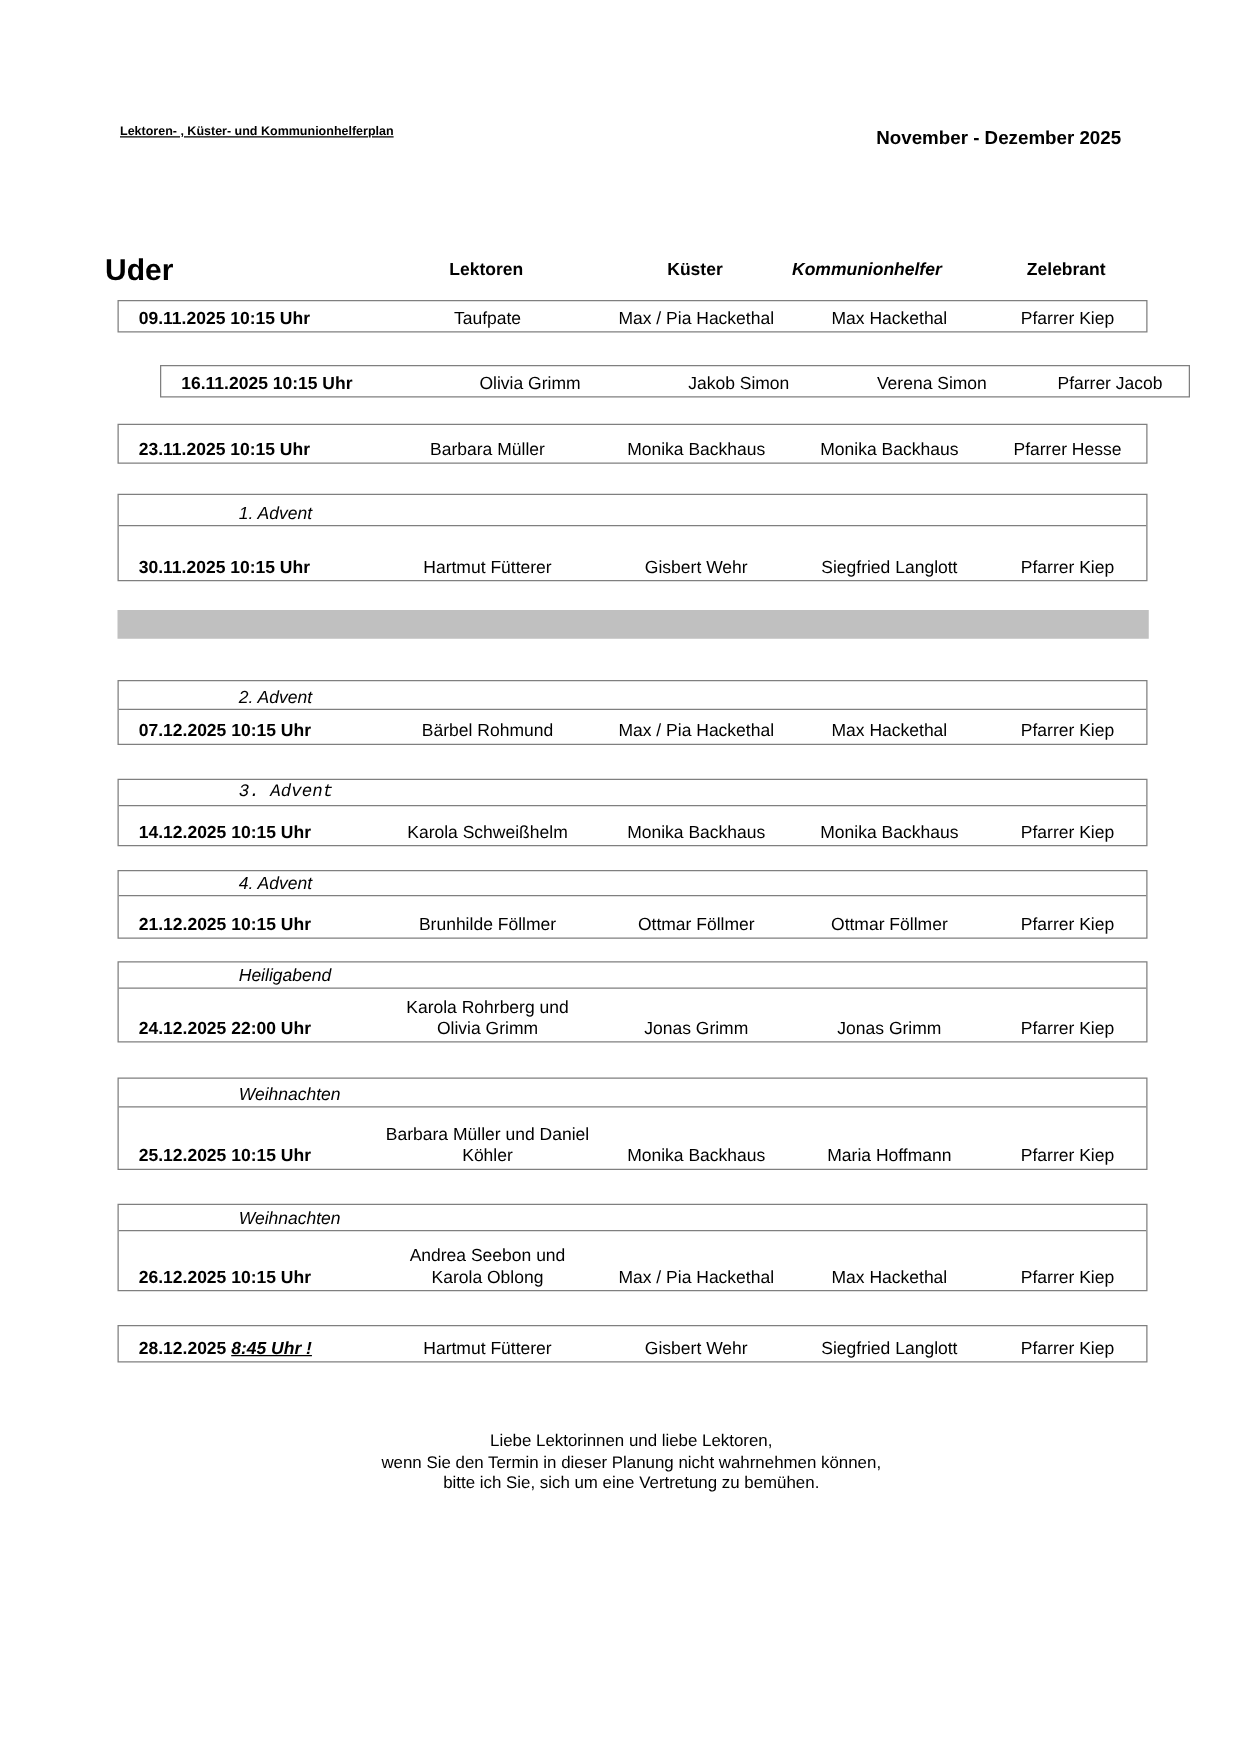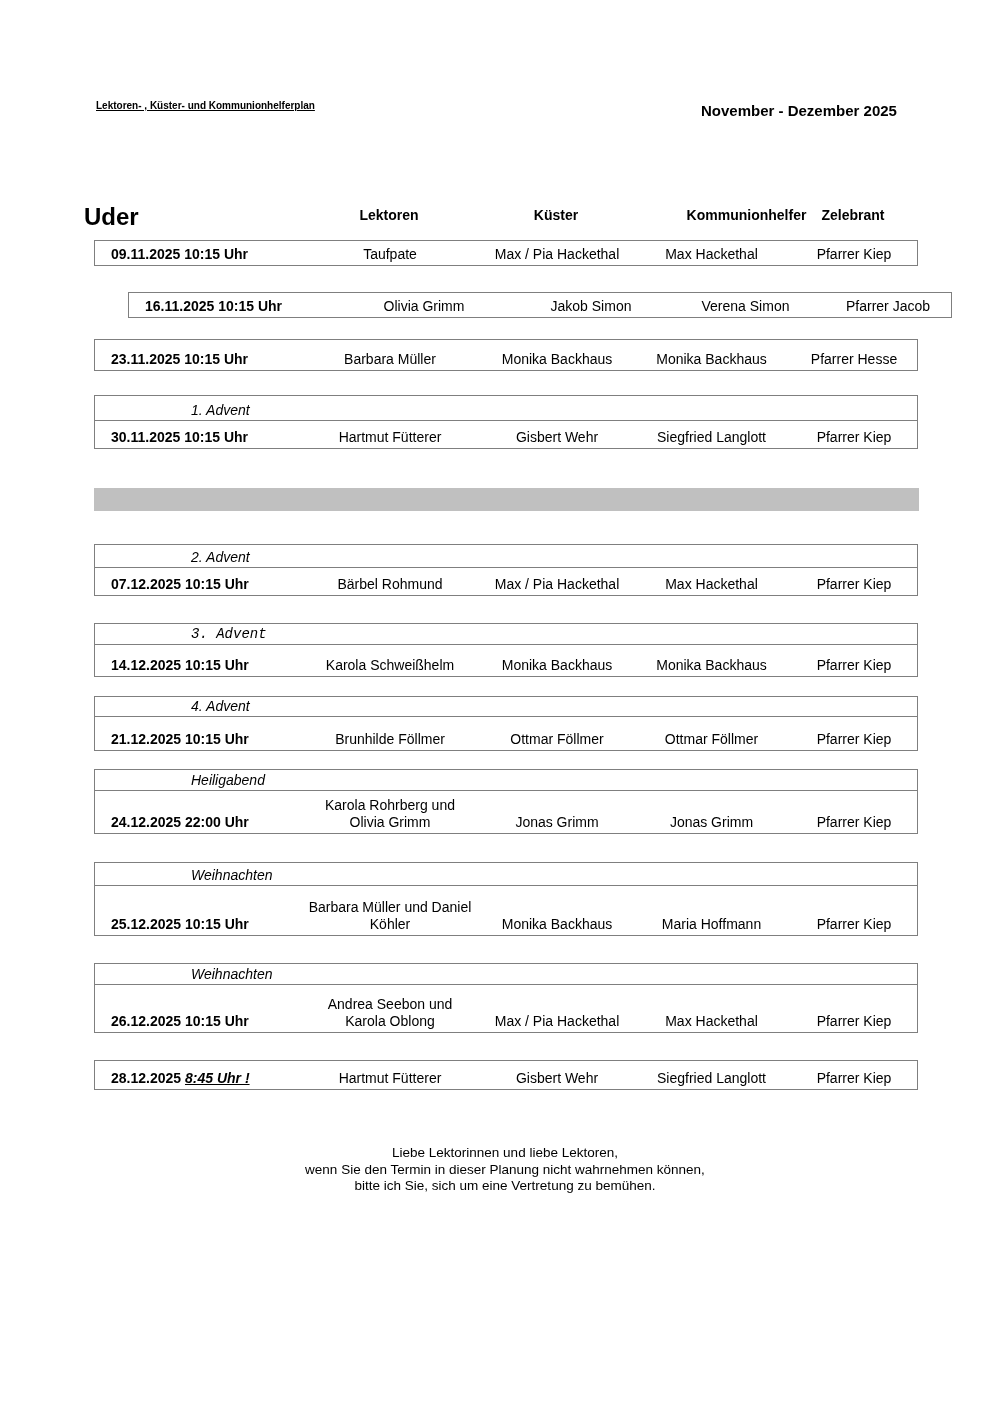--- a/index.html
+++ b/index.html
@@ -12,21 +12,21 @@
     left: 96px; top: 100px; font-size: 10px; font-weight: bold;
     text-decoration: underline; white-space: nowrap;
   }
   .period {
     left: 669px; top: 102px; font-size: 15px; font-weight: bold; white-space: nowrap; margin-left: 32px;
   }
   .location { left: 84px; top: 203px; font-size: 24px; font-weight: bold; }
   .colhead { top: 207px; font-size: 14px; font-weight: bold; text-align: center; white-space: nowrap; }
   .c1 { left: 298px; width: 182px; }
   .c2 { left: 480px; width: 152px; }
-  .c3 { left: 668px; width: 157px; }
+  .c3 { left: 615px; width: 157px; font-style: italic; }
   .c4 { left: 789px; width: 128px; }
 
   .block {
     position: absolute; left: 94px; width: 824px;
     border: 1px solid #7f7f7f; box-sizing: border-box;
   }
   .occasion {
     position: absolute; left: 0; right: 0; top: 0;
     border-bottom: 1px solid #7f7f7f; box-sizing: border-box;
     font-size: 14px; font-style: italic;
@@ -88,21 +88,21 @@
 <div class="block" style="top:339px;height:32px;">
   <div class="row" style="height:32px;">
     <div class="cell date">23.11.2025 10:15 Uhr</div>
     <div class="cell r1">Barbara Müller</div>
     <div class="cell r2">Monika Backhaus</div>
     <div class="cell r3">Monika Backhaus</div>
     <div class="cell r4">Pfarrer Hesse</div>
   </div>
 </div>
 
-<div class="block" style="top:395px;height:54px;">
+<div class="block" style="top:395px;height:70px;">
   <div class="occasion" style="height:25px;">
     <span>1. Advent</span>
   </div>
   <div class="row" style="height:29px;">
     <div class="cell date">30.11.2025 10:15 Uhr</div>
     <div class="cell r1">Hartmut Fütterer</div>
     <div class="cell r2">Gisbert Wehr</div>
     <div class="cell r3">Siegfried Langlott</div>
     <div class="cell r4">Pfarrer Kiep</div>
   </div>

